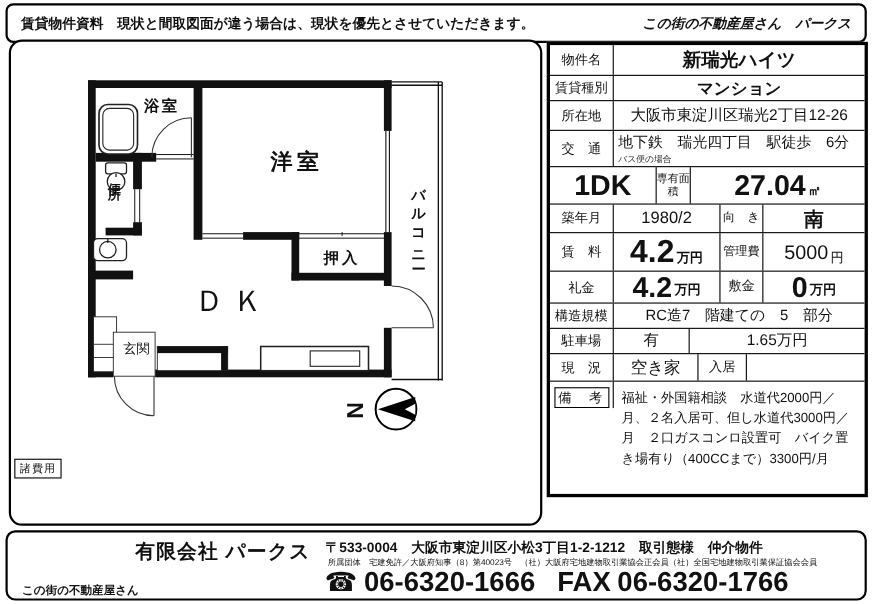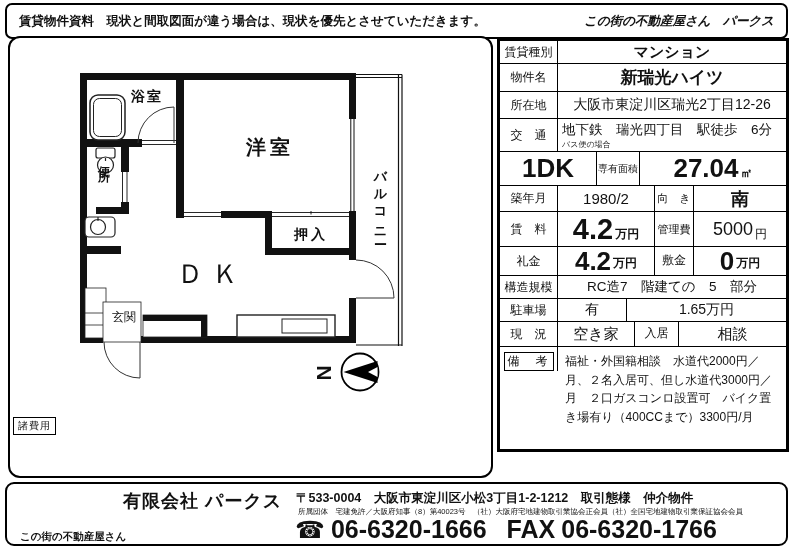--- a/index.html
+++ b/index.html
@@ -174,46 +174,46 @@
     <div class="plan-label lbl-toilet">便所</div>
     <div class="plan-label lbl-closet">押入</div>
     <div class="plan-label lbl-balcony">バルコニー</div>
     <div class="plan-label lbl-entrance">玄関</div>
     <div class="plan-label lbl-costs">諸費用</div>
     <div class="plan-label lbl-north">N</div>
   </div>
 
   <div class="info-table">
 
+    <div class="trow" style="height:28px">
+      <div class="tcell tlabel">物件名</div>
+      <div class="tcell tval" style="font-size:17px;font-weight:bold">新瑞光ハイツ</div>
+    </div>
+
     <div class="trow" style="height:23px">
       <div class="tcell tlabel">賃貸種別</div>
       <div class="tcell tval" style="font-weight:bold">マンション</div>
-    </div>
-
-    <div class="trow" style="height:28px">
-      <div class="tcell tlabel">物件名</div>
-      <div class="tcell tval" style="font-size:17px;font-weight:bold">新瑞光ハイツ</div>
     </div>
 
     <div class="trow" style="height:27px">
       <div class="tcell tlabel">所在地</div>
       <div class="tcell tval" style="font-size:14px">大阪市東淀川区瑞光2丁目12-26</div>
     </div>
 
     <div class="trow" style="height:33px">
       <div class="tcell tlabel">交　通</div>
       <div class="access-wrap">
         <span class="access-main">地下鉄　瑞光四丁目　駅徒歩　6分</span>
         <span class="access-note">バス便の場合</span>
       </div>
     </div>
 
     <div class="trow" style="height:34px">
       <div class="tcell tval big" style="flex:none;width:96px">1DK</div>
-      <div class="tcell sub-l" style="width:44px;font-size:10px">専有面積</div>
+      <div class="tcell sub-l" style="width:32px;font-size:10px">専有面積</div>
       <div class="tcell tval">
         <span class="big">27.04</span>
         <span class="unit">㎡</span>
       </div>
     </div>
 
     <div class="trow" style="height:26px">
       <div class="tcell tlabel">築年月</div>
       <div class="tcell tval" style="flex:none;width:96px">1980/2</div>
       <div class="tcell sub-l" style="width:40px;font-size:11px">向　き</div>
@@ -254,21 +254,20 @@
     <div class="trow" style="height:23px">
       <div class="tcell tlabel">駐車場</div>
       <div class="tcell tval" style="flex:none;width:68px;font-size:14px">有</div>
       <div class="tcell tval" style="border-left:1.5px solid #000;font-size:14px">1.65万円</div>
     </div>
 
     <div class="trow" style="height:25px">
       <div class="tcell tlabel">現　況</div>
       <div class="tcell tval" style="flex:none;width:76px">空き家</div>
       <div class="tcell sub-l" style="width:45px;font-size:12px">入居</div>
-      <div class="tcell tval">相談</div>
     </div>
 
     <div class="trow remarks-row">
       <div class="tcell tlabel tlabel-top">
         <span class="remark-label-box">備　考</span>
       </div>
       <div class="tcell tval remark-text">福祉・外国籍相談　水道代2000円／月、２名入居可、但し水道代3000円／月　２口ガスコンロ設置可　バイク置き場有り（400CCまで）3300円/月</div>
     </div>
 
   </div>

